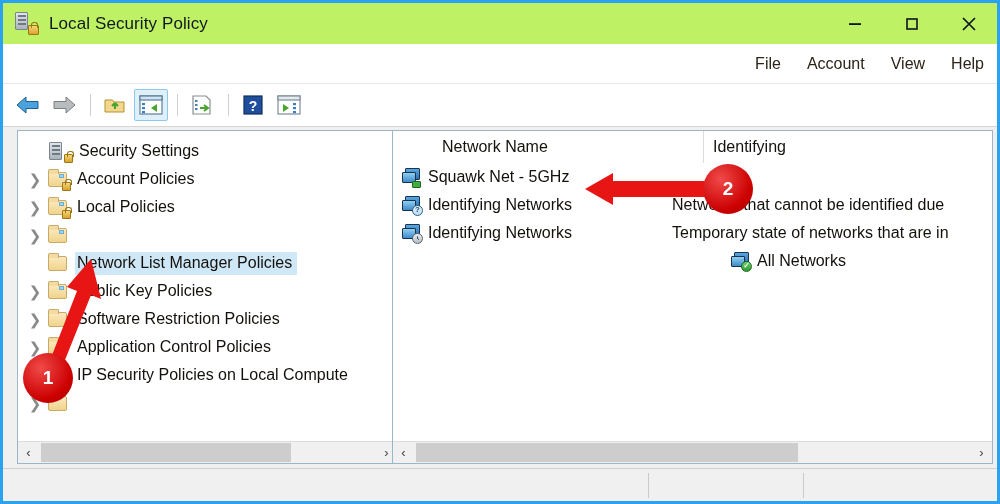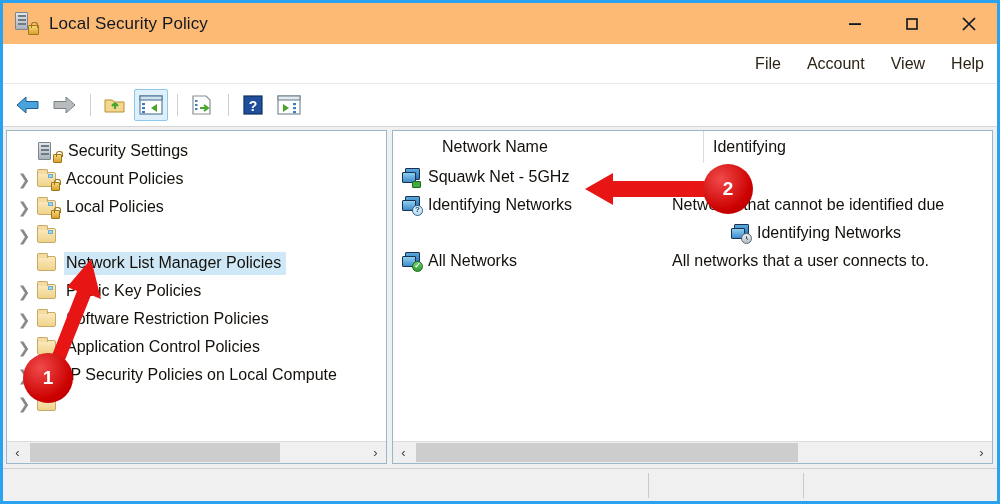--- a/index.html
+++ b/index.html
@@ -15,21 +15,21 @@
     width: 1000px; height: 504px;
     background: #ffffff;
     border: 3px solid #2ba2f0;
     overflow: hidden;
   }
 
   
   #titlebar {
     position: absolute; left: 0; top: 0;
     width: 994px; height: 41px;
-    background: #fdba74;
+    background: #bef264;
     display: flex; align-items: center;
   }
   #title-icon {
     width: 26px; height: 26px;
     margin-left: 11px; margin-right: 9px;
     position: relative; flex: none;
   }
   #title-text {
     font-size: 17px; color: #111820;
     letter-spacing: .1px;
@@ -89,21 +89,21 @@
     width: 994px; height: 341px;
     background: #f0f0f0;
   }
   .panel {
     position: absolute; top: 3px;
     height: 334px;
     background: #ffffff;
     border: 1px solid #9ab6c8;
     overflow: hidden;
   }
-  #left-panel { left: 3px; width: 381px; }
+  #left-panel { left: 14px; width: 381px; }
   #right-panel { left: 389px; width: 601px; }
 
   
   #tree { position: absolute; left: 0; top: 0; width: 100%; padding-top: 6px; }
   .tnode {
     height: 28px; display: flex; align-items: center;
     padding-left: 6px; white-space: nowrap;
     position: relative;
   }
   .tnode .twist {
@@ -502,32 +502,32 @@
               <div class="mon-back"></div>
                 <div class="mon-front"></div>
               <div class="badge clock">
                 <svg width="7" height="7" viewBox="0 0 10 10">
                     <path d="M5 2 L5 5 L7 6.5" stroke="#2a333a" stroke-width="1.4" fill="none"></path>
                   </svg>
               </div>
             </div>
             <span>Identifying Networks</span>
           </div>
+          <div class="lv-cell-desc">Temporary state of networks that are in</div>
         </div>
 
         <div class="lv-row">
           <div class="lv-cell-name">
             <div class="neticon">
               <div class="mon-back"></div>
                 <div class="mon-front"></div>
               <div class="badge check">✓</div>
             </div>
             <span>All Networks</span>
           </div>
-          <div class="lv-cell-desc">All networks that a user connects to.</div>
         </div>
       </div>
 
       <div class="hscroll">
         <div class="hs-arrow">‹</div>
         <div class="hs-track">
           <div class="hs-thumb" style="left:2px;width:382px;"></div>
         </div>
         <div class="hs-arrow">›</div>
       </div>

